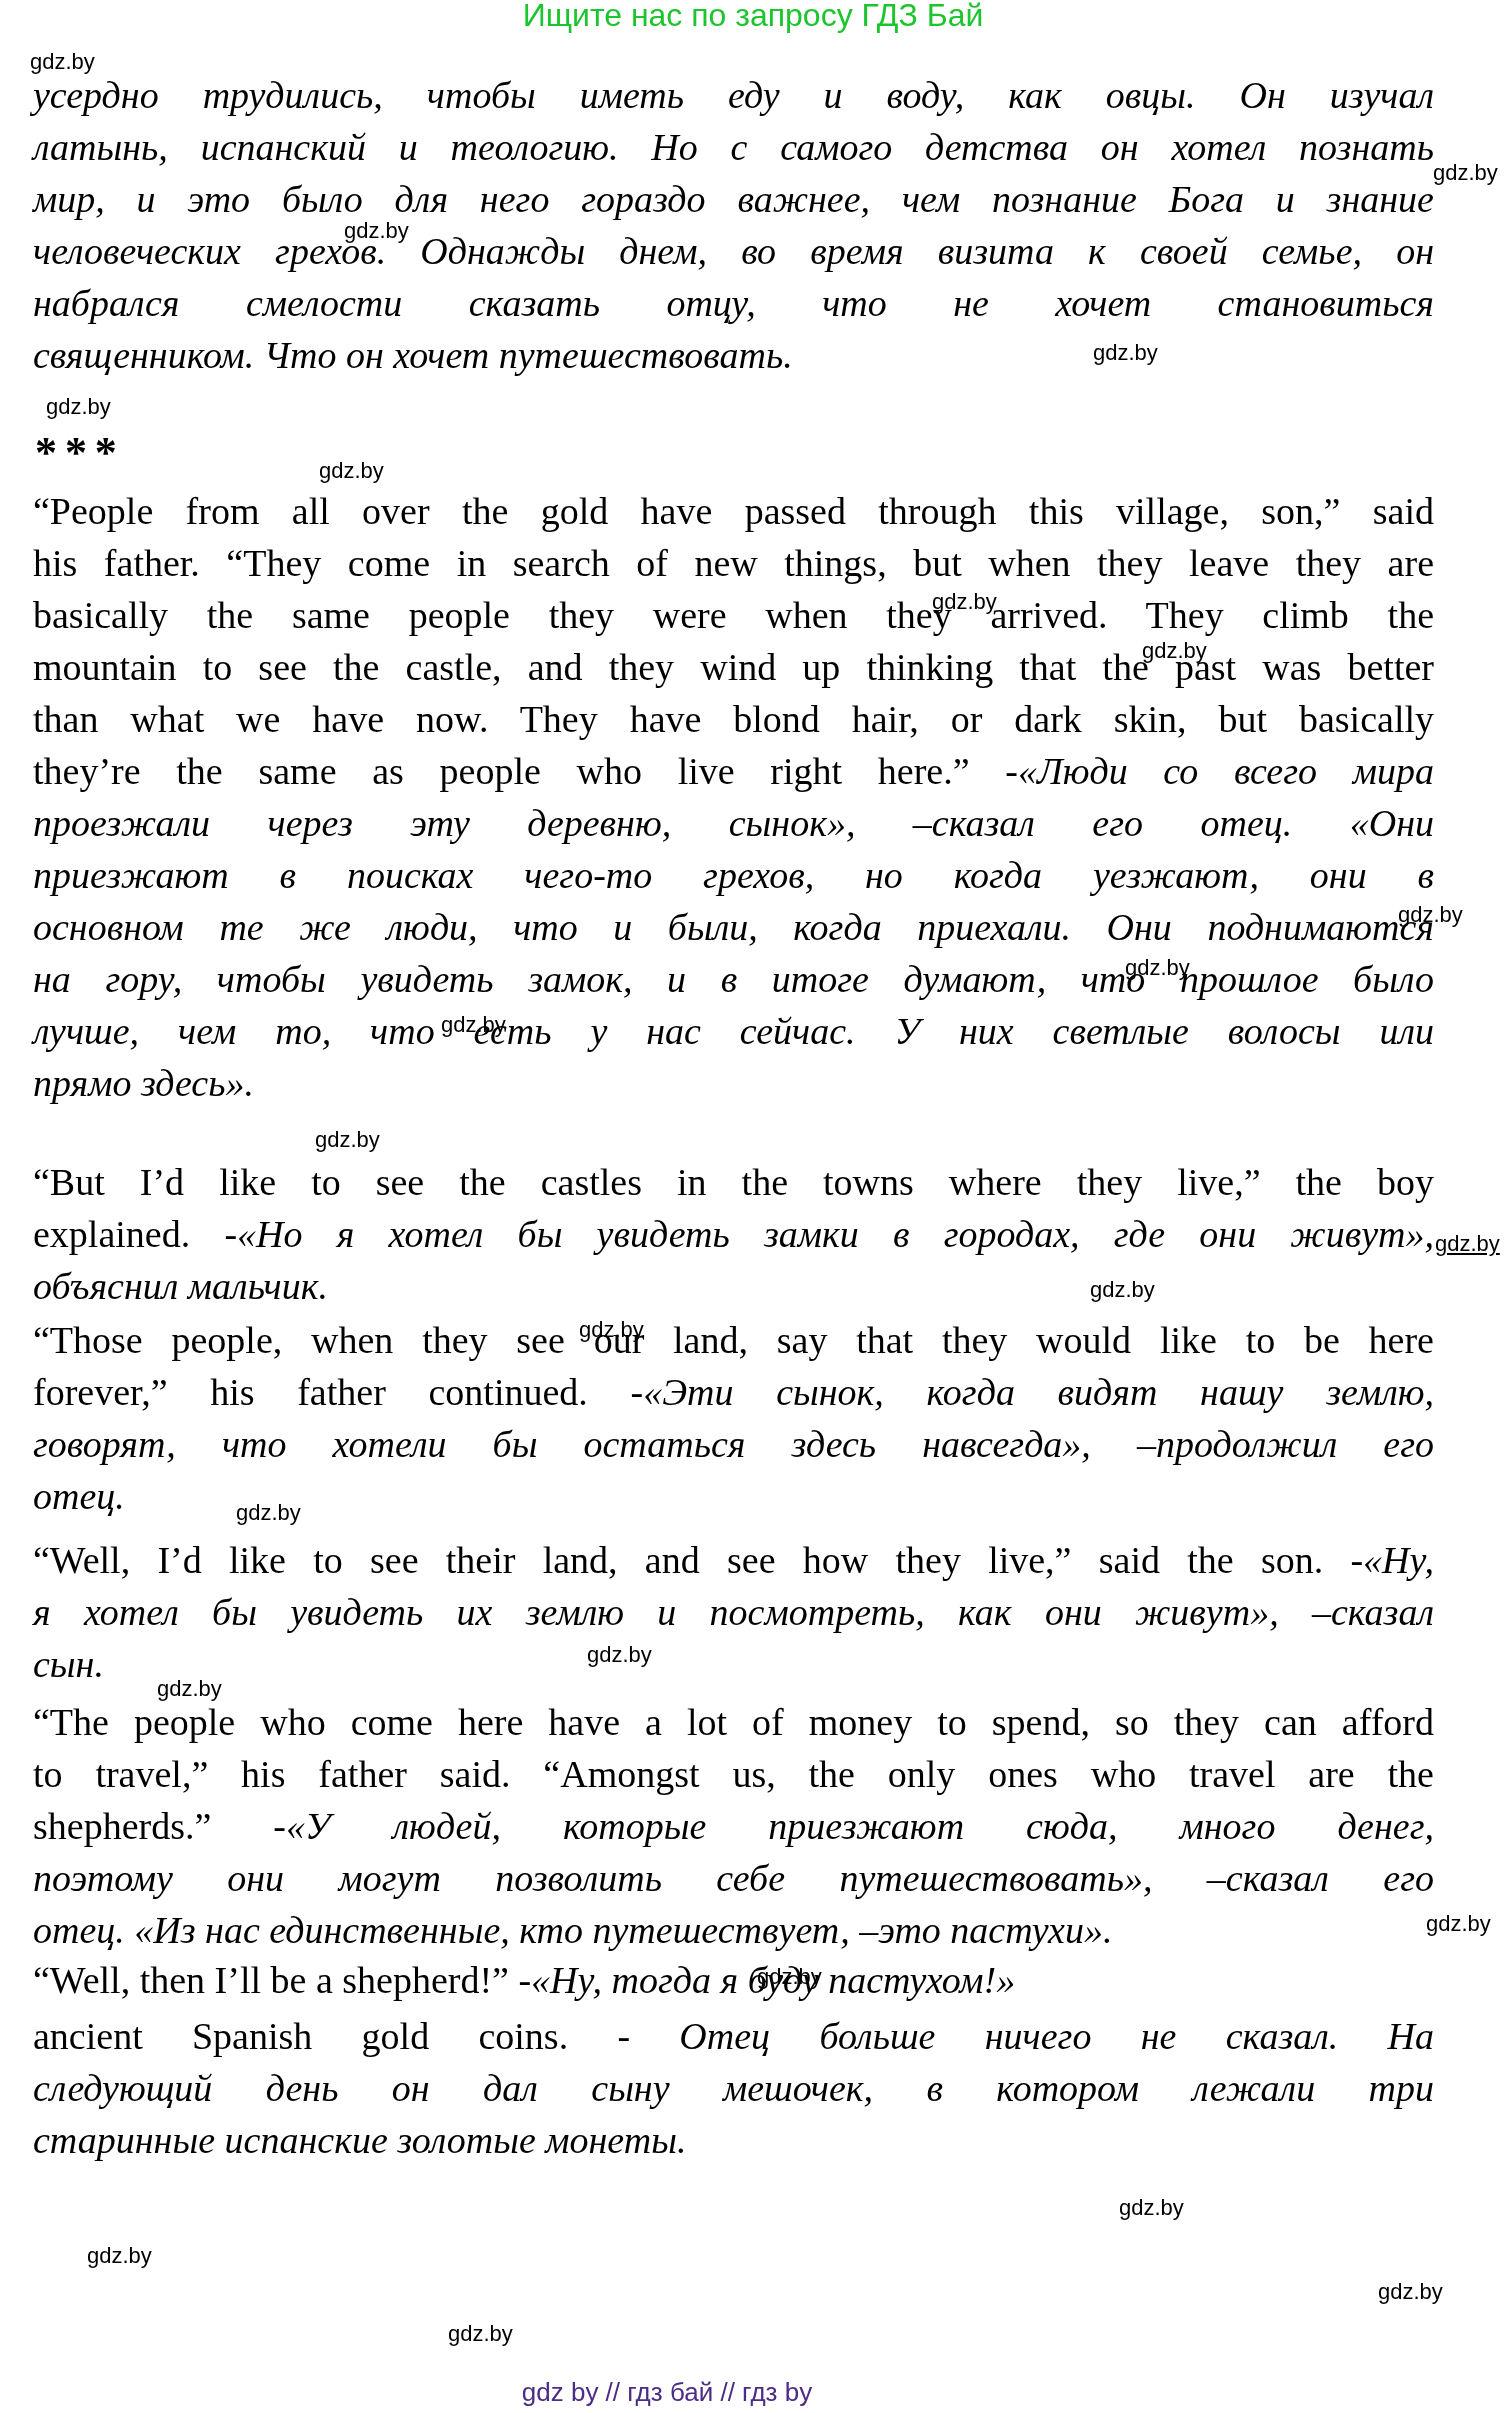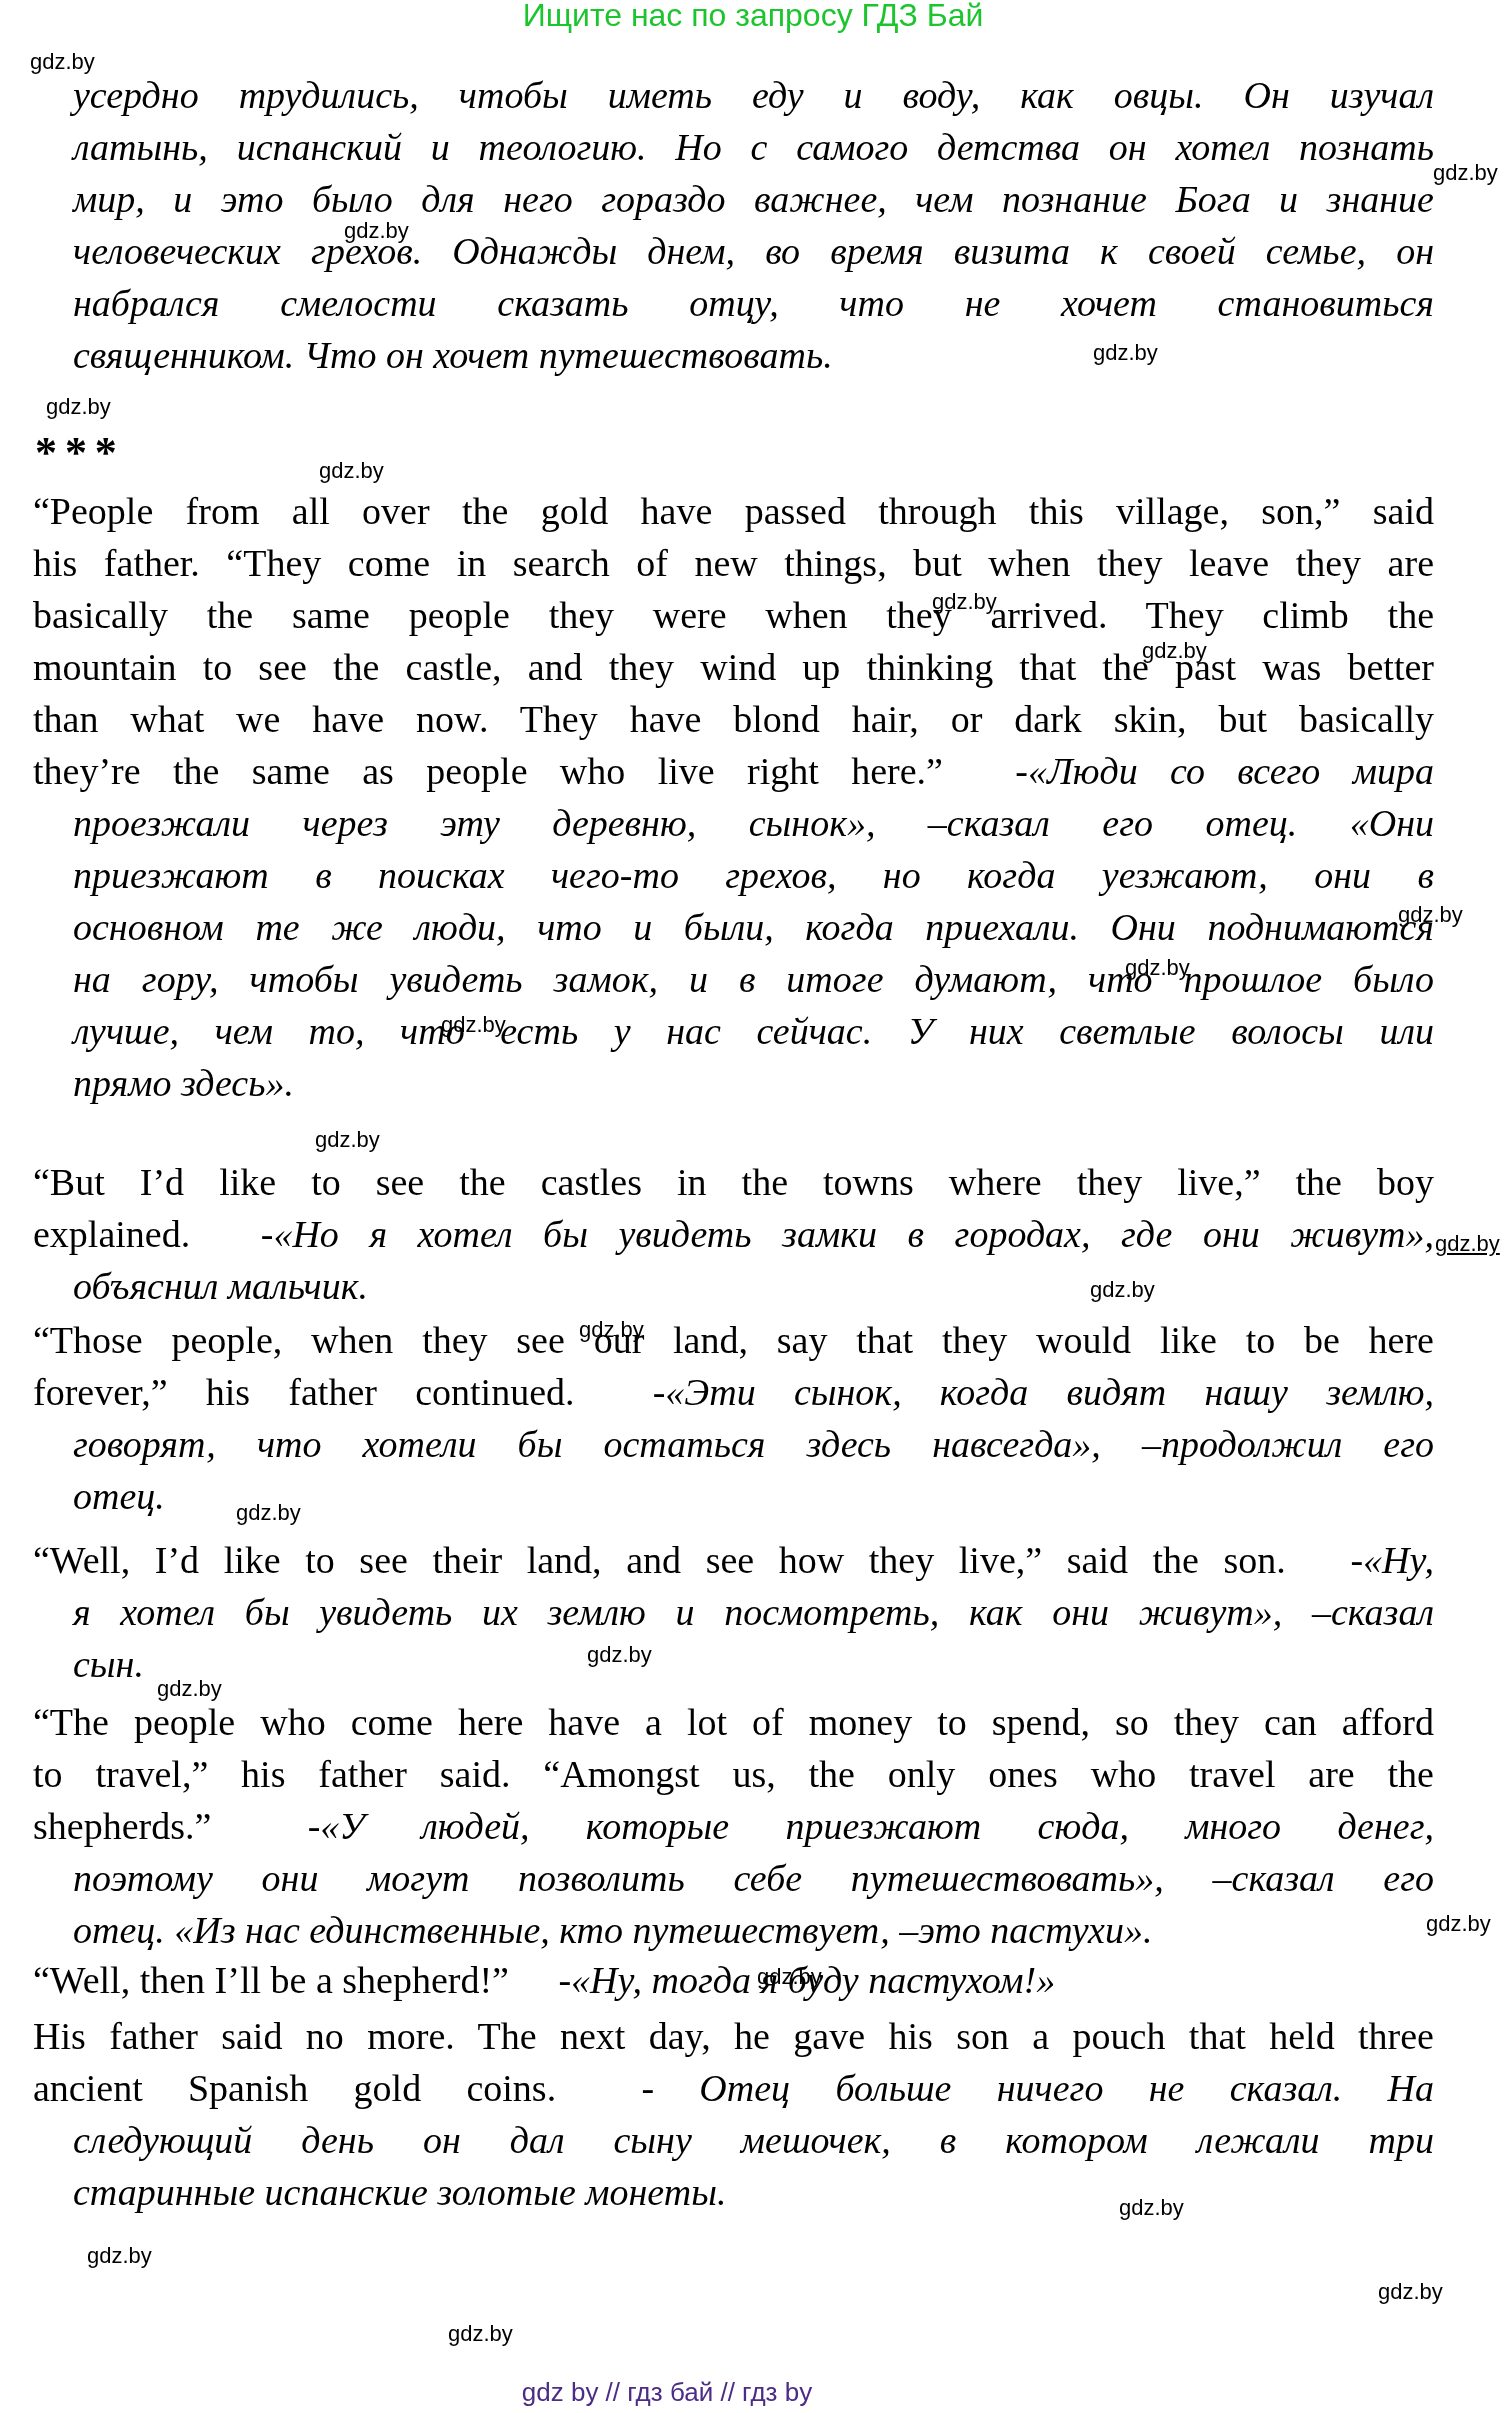--- a/index.html
+++ b/index.html
@@ -4,21 +4,21 @@
 <style>
   html,body{margin:0;padding:0;background:#ffffff;}
   #page{position:relative;width:1506px;height:2413px;background:#ffffff;overflow:hidden;
         font-family:"Liberation Serif",serif;color:#000;}
   .promo-header{position:absolute;top:0;left:0;width:1506px;text-align:center;
         font-family:"Liberation Sans",sans-serif;font-size:32px;line-height:31px;font-weight:500;}
   #text-content{position:absolute;left:0;top:0;width:1506px;height:2413px;}
   .para{position:absolute;left:33px;width:1401px;}
   .line{height:52px;line-height:52px;font-size:38px;text-align:left;white-space:normal;}
   .line.j{text-align:justify;text-align-last:justify;}
-  .it{font-style:italic;margin-left:40px;}
+  .it{font-style:italic;}
   .up{font-style:normal;}
   .separator{position:absolute;left:35px;top:431px;font-size:44px;font-weight:bold;
         letter-spacing:7.9px;line-height:44px;}
   .wm{position:absolute;font-family:"Liberation Sans",sans-serif;font-size:22px;line-height:23.6px;
         color:#000;white-space:nowrap;}
   .wm.ul{text-decoration:underline;}
   .footer-tags{position:absolute;top:2377px;left:0;width:1334px;text-align:center;
         font-family:"Liberation Sans",sans-serif;font-size:26px;line-height:31px;font-weight:500;}
 </style>
 </head>
@@ -69,21 +69,20 @@
         <div class="line j"><span class="up">“The people who come here have a lot of money to spend, so they can afford</span></div>
         <div class="line j"><span class="up">to travel,” his father said. “Amongst us, the only ones who travel are the</span></div>
         <div class="line j"><span class="up">shepherds.” </span><span class="it">-«У людей, которые приезжают сюда, много денег,</span></div>
         <div class="line j"><span class="it">поэтому они могут позволить себе путешествовать», –сказал его</span></div>
         <div class="line"><span class="it">отец. «Из нас единственные, кто путешествует, –это пастухи».</span></div>
       </div>
       <div class="para" style="top: 1954px;">
         <div class="line"><span class="up">“Well, then I’ll be a shepherd!” </span><span class="it">-«Ну, тогда я буду пастухом!»</span></div>
       </div>
       <div class="para" style="top: 2010px;">
-        <div class="line j"><span class="up">His father said no more. The next day, he gave his son a pouch that held three</span></div>
         <div class="line j"><span class="up">ancient Spanish gold coins. </span><span class="it">- Отец больше ничего не сказал. На</span></div>
         <div class="line j"><span class="it">следующий день он дал сыну мешочек, в котором лежали три</span></div>
         <div class="line"><span class="it">старинные испанские золотые монеты.</span></div>
       </div>
     </div>
   <div class="separator">***</div>
   <div class="footer-tags" style="color: rgb(76, 44, 134);">gdz by // гдз бай // гдз by</div>
 <span class="wm" style="left: 30px; top: 50px;">gdz.by</span>
     <span class="wm" style="left: 1433px; top: 161px;">gdz.by</span>
     <span class="wm" style="left: 344px; top: 219px;">gdz.by</span>

